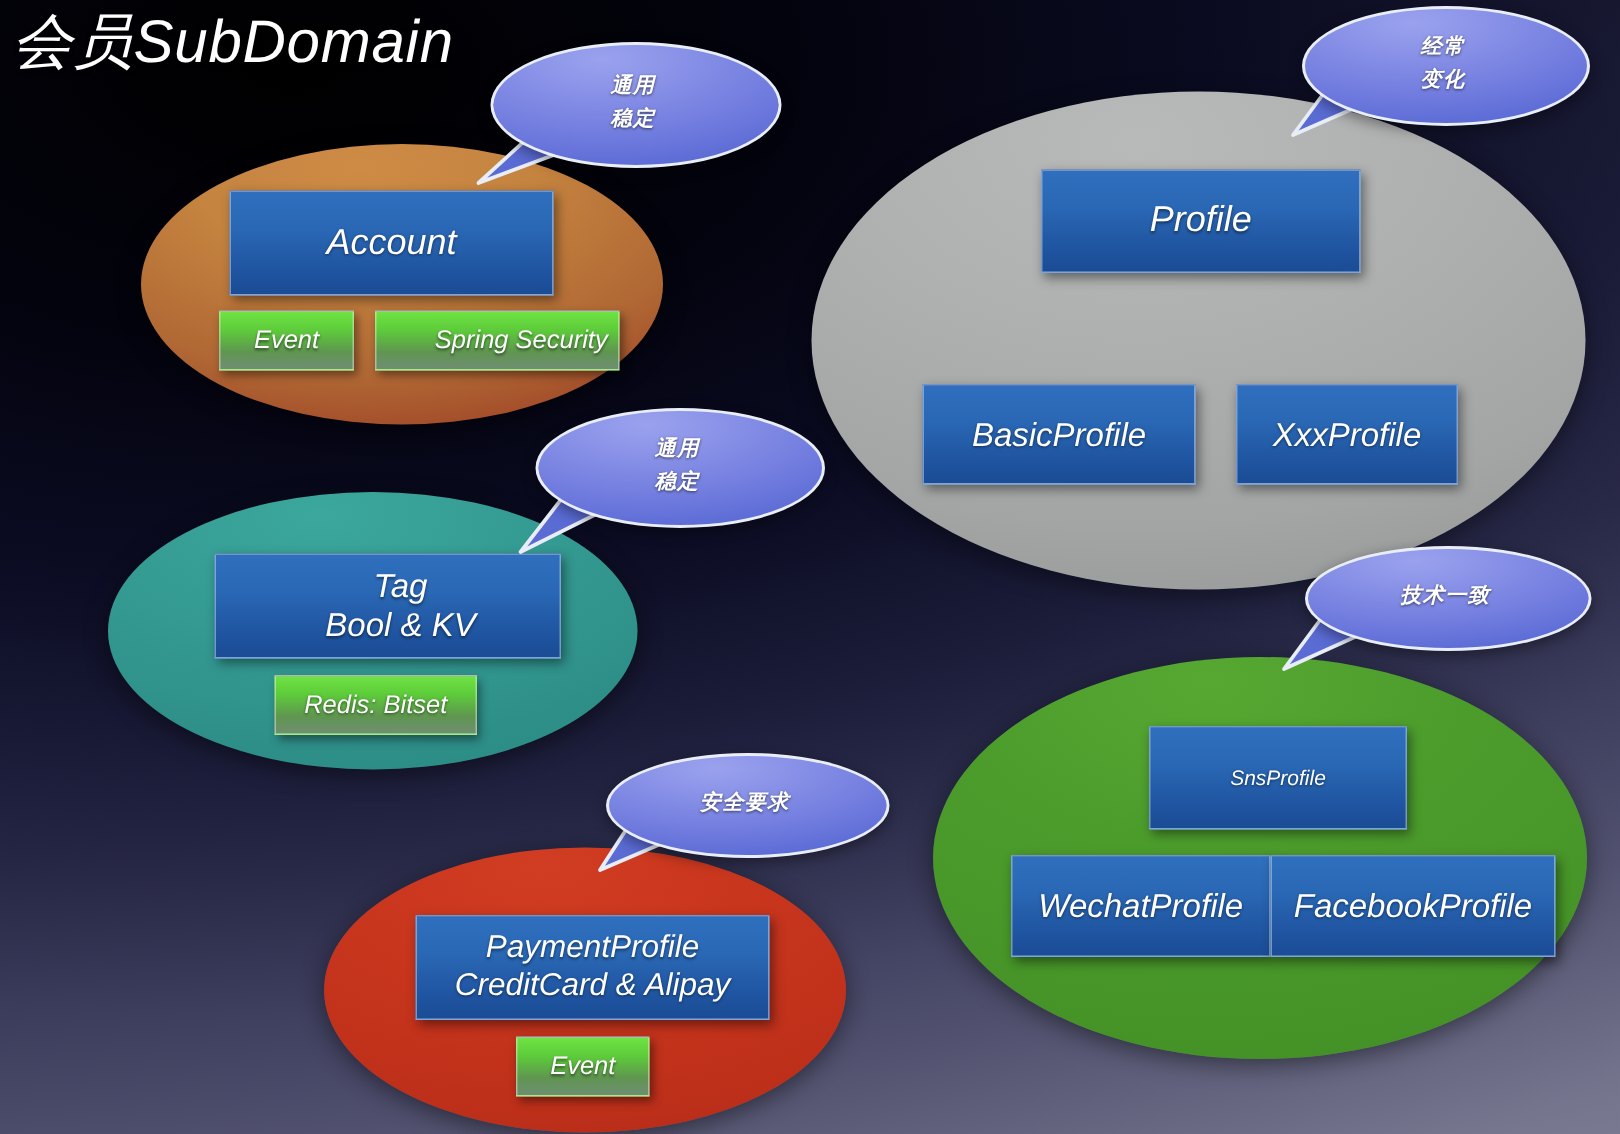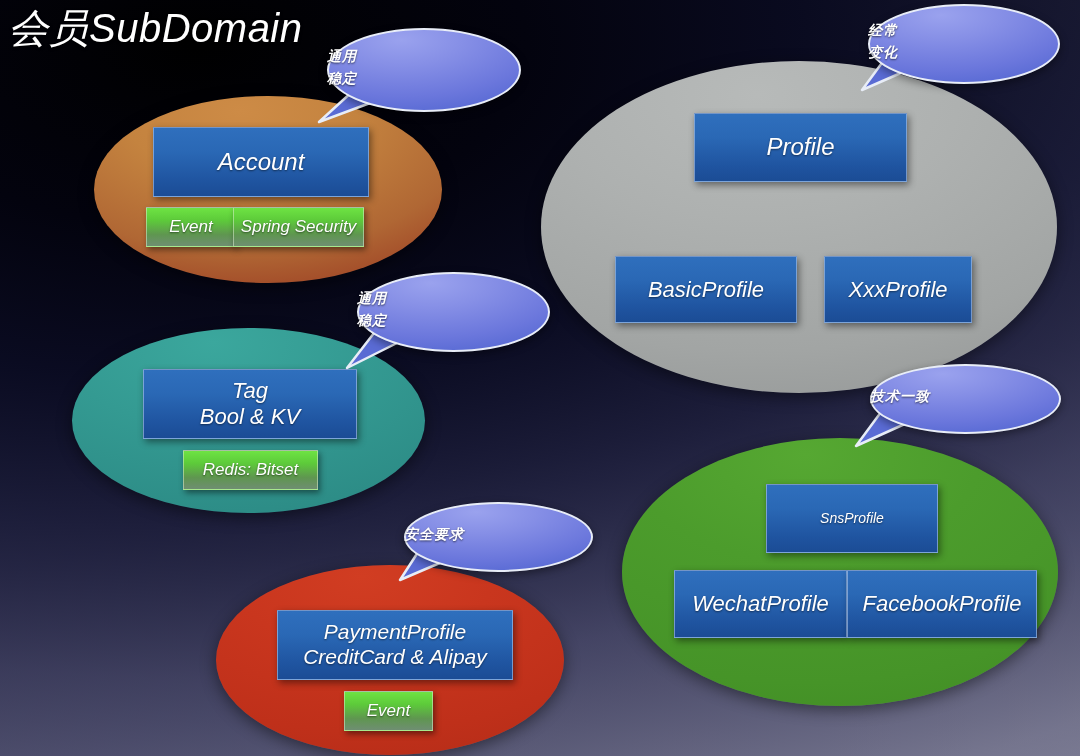--- a/index.html
+++ b/index.html
@@ -103,21 +103,21 @@
     background: radial-gradient(ellipse 130% 130% at 38% 12%, #9aa2ee 0%, #868fe6 25%, #6b77dc 55%, #4e63cf 82%, #3f56c6 100%);
     border: 2px solid #e8edf7;
     box-shadow: 0 3px 9px rgba(0,0,0,0.4);
   }
   .bubble .txt {
     position: absolute;
     left: 0; top: 0;
     width: 100%; height: 100%;
     display: flex;
     flex-direction: column;
-    align-items: flex-start;
+    align-items: center;
     justify-content: center;
     color: #ffffff;
     font-size: 14px;
     font-weight: bold;
     line-height: 1.55;
     letter-spacing: 1px;
     text-shadow: 0 1px 2px rgba(0,0,0,0.6);
   }
   .bubble .tail {
     position: absolute;
@@ -130,21 +130,21 @@
 <div id="slide">
 
   <div class="title">会员SubDomain</div>
 
   <div class="ellipse ell-orange"></div>
 
   <div class="bbox" style="left:153px; top:127px; width:214px; height:68px; font-size:24px;text-align:center;">Account</div>
 
   <div class="gbox" style="left:146px; top:207px; width:88px; height:38px;">Event</div>
 
-  <div class="gbox" style="left:233px; top:207px; width:129px; height:38px;">Spring Security</div>
+  <div class="gbox" style="left:250px; top:207px; width:129px; height:38px;padding-left:32px;">Spring Security</div>
 
   <div class="bubble" style="left:327px; top:28px; width:190px; height:80px;">
     <svg class="tail" width="190" height="110" viewBox="0 0 190 110">
       <polygon points="38,52 78,62 -8,94" fill="#5a6bd4" stroke="#e8edf7" stroke-width="2.5" stroke-linejoin="round"></polygon>
     </svg>
     <div class="body"></div>
     <div class="txt">
       <span>通用</span>
       <span>稳定</span>
     </div>
@@ -164,21 +164,21 @@
     </svg>
     <div class="body"></div>
     <div class="txt">
       <span>经常</span>
       <span>变化</span>
     </div>
   </div>
 
   <div class="ellipse ell-teal"></div>
 
-  <div class="bbox" style="left:143px; top:369px; width:212px; height:68px; font-size:22px;">
+  <div class="bbox" style="left:143px; top:369px; width:212px; height:68px; font-size:22px;padding-left:17px;">
     <span>Tag</span>
     <span>Bool &amp; KV</span>
   </div>
 
   <div class="gbox" style="left:183px; top:450px; width:133px; height:38px;">Redis: Bitset</div>
 
   <div class="bubble" style="left:357px; top:272px; width:189px; height:76px;">
     <svg class="tail" width="190" height="115" viewBox="0 0 190 115">
       <polygon points="24,52 58,62 -10,96" fill="#5a6bd4" stroke="#e8edf7" stroke-width="2.5" stroke-linejoin="round"></polygon>
     </svg>

